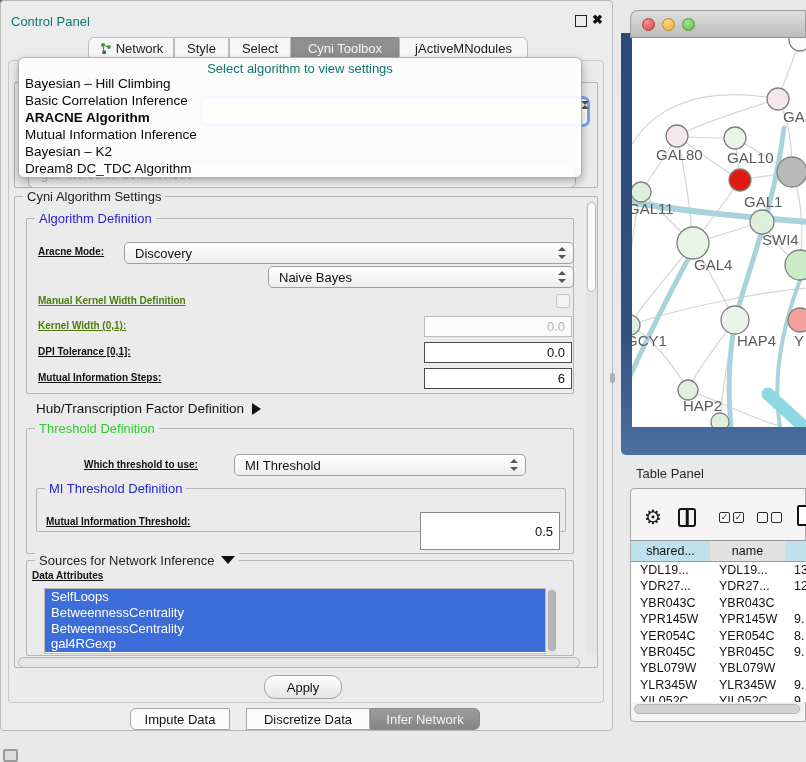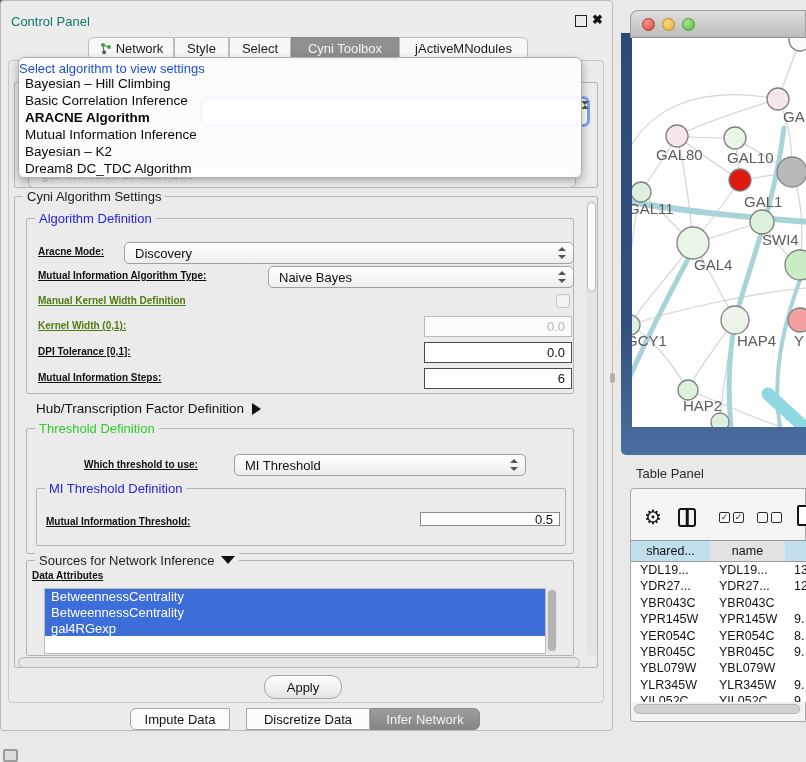--- a/index.html
+++ b/index.html
@@ -35,21 +35,21 @@
   .arrows::after{bottom:0;border-top:4.5px solid #555;}
   .field{box-sizing:border-box;background:#ffffff;border:1px solid #4a4a4a;font-size:13px;color:#111;
          display:flex;align-items:center;justify-content:flex-end;padding:0 6px;}
   .field.disabled{border:1px solid #bcbcbc;background:#fbfbfb;color:#b5b5b5;}
   .lbl{font-size:10px;color:#101010;font-weight:bold;white-space:nowrap;text-decoration:underline;}
   .lbl.disabled{color:#4d7c0f;}
   .checkbox{box-sizing:border-box;width:14px;height:14px;border:1px solid #c4c4c4;border-radius:3px;background:#f3f3f3;}
   
   .popup{left:18px;top:57px;width:562px;height:119px;background:rgba(253,253,253,0.93);border:1px solid #afafaf;
          border-radius:6px;box-shadow:0 4px 10px rgba(0,0,0,0.3);z-index:30;}
-  .popup-placeholder{position:absolute;left:0;top:3px;width:100%;font-size:13px;color:#1d4ed8;}
+  .popup-placeholder{position:absolute;left:0;top:3px;width:100%;text-align:center;font-size:13px;color:#0f766e;}
   .popup-item{position:absolute;left:5px;width:550px;height:17px;font-size:13.5px;color:#090909;line-height:17px;padding-left:1px;}
   .popup-item.bold{font-weight:bold;}
   
   .ghost-combo-focus{left:200px;top:96px;width:390px;height:31px;border-radius:7px;background:#fff;
                      box-shadow:0 0 0 3px #7aa3e8 inset;z-index:5;}
   .ghost-table-combo{left:28px;top:160px;width:548px;height:28px;border:1px solid #bdbdbd;border-radius:6px;
                      background:#f6f6f6;z-index:5;font-size:13px;color:#bdbdbd;line-height:28px;padding-left:12px;box-sizing:border-box;}
   
   .vtrack{background:#e4e4e4;border-radius:5px;}
   .vthumb{background:#fafafa;border:1px solid #b9b9b9;border-radius:5px;box-sizing:border-box;}
@@ -167,21 +167,20 @@
   <div class="abs pill" style="left:18px;top:657px;width:562px;height:11px;"></div>
 
   <div class="abs group" style="left:26px;top:218px;width:548px;height:176px;">
     <span class="group-title t-blue">Algorithm Definition</span>
   </div>
   <span class="abs lbl" style="left:38px;top:246px;">Aracne Mode:</span>
   <div class="abs combo" style="left:124px;top:242px;width:450px;height:22px;">
     <span>Discovery</span>
     <span class="arrows"></span>
   </div>
-  <span class="abs lbl" style="left:38px;top:270px;">Mutual Information Algorithm Type:</span>
   <div class="abs combo" style="left:268px;top:266px;width:306px;height:22px;">
     <span>Naive Bayes</span>
     <span class="arrows"></span>
   </div>
   <span class="abs lbl disabled" style="left:38px;top:295px;">Manual Kernel Width Definition</span>
   <div class="abs checkbox" style="left:556px;top:294px;"></div>
   <span class="abs lbl disabled" style="left:38px;top:320px;">Kernel Width (0,1):</span>
   <div class="abs field disabled" style="left:424px;top:316px;width:148px;height:21px;">
     <span>0.0</span>
   </div>
@@ -199,33 +198,34 @@
   </div>
 
   <div class="abs group" style="left:26px;top:428px;width:548px;height:126px;padding-left:9px;">
     <span class="group-title t-green">Threshold Definition</span>
   </div>
   <span class="abs lbl" style="left:84px;top:459px;">Which threshold to use:</span>
   <div class="abs combo" style="left:234px;top:454px;width:292px;height:22px;">
     <span>MI Threshold</span>
     <span class="arrows"></span>
   </div>
-  <div class="abs group" style="left:36px;top:488px;width:530px;height:58px;">
+  <div class="abs group" style="left:36px;top:488px;width:530px;height:44px;">
     <span class="group-title t-blue">MI Threshold Definition</span>
   </div>
   <span class="abs lbl" style="left:46px;top:516px;">Mutual Information Threshold:</span>
-  <div class="abs field" style="left:420px;top:512px;width:140px;height:14px;border-color:#8a8a8a;">
+  <div class="abs field" style="left:420px;top:512px;width:140px;height:38px;border-color:#8a8a8a;">
     <span>0.5</span>
   </div>
 
   <div class="abs group" style="left:26px;top:560px;width:548px;height:96px;">
     <span class="group-title t-black"><span>Sources for Network Inference</span><span class="down-arrow"></span></span>
   </div>
   <span class="abs lbl" style="left:32px;top:570px;">Data Attributes</span>
   <div class="abs attr-list">
+    <div class="attr-item">SelfLoops</div>
     <div class="attr-item">BetweennessCentrality</div>
     <div class="attr-item">BetweennessCentrality</div>
     <div class="attr-item">gal4RGexp</div>
   </div>
   <div class="abs vtrack" style="left:546px;top:588px;width:11px;height:66px;"></div>
   <div class="abs" style="left:547.5px;top:590px;width:8px;height:61px;background:#b4b4b4;border-radius:4px;"></div>
 
   <div class="abs apply-btn">
     <span>Apply</span>
   </div>

